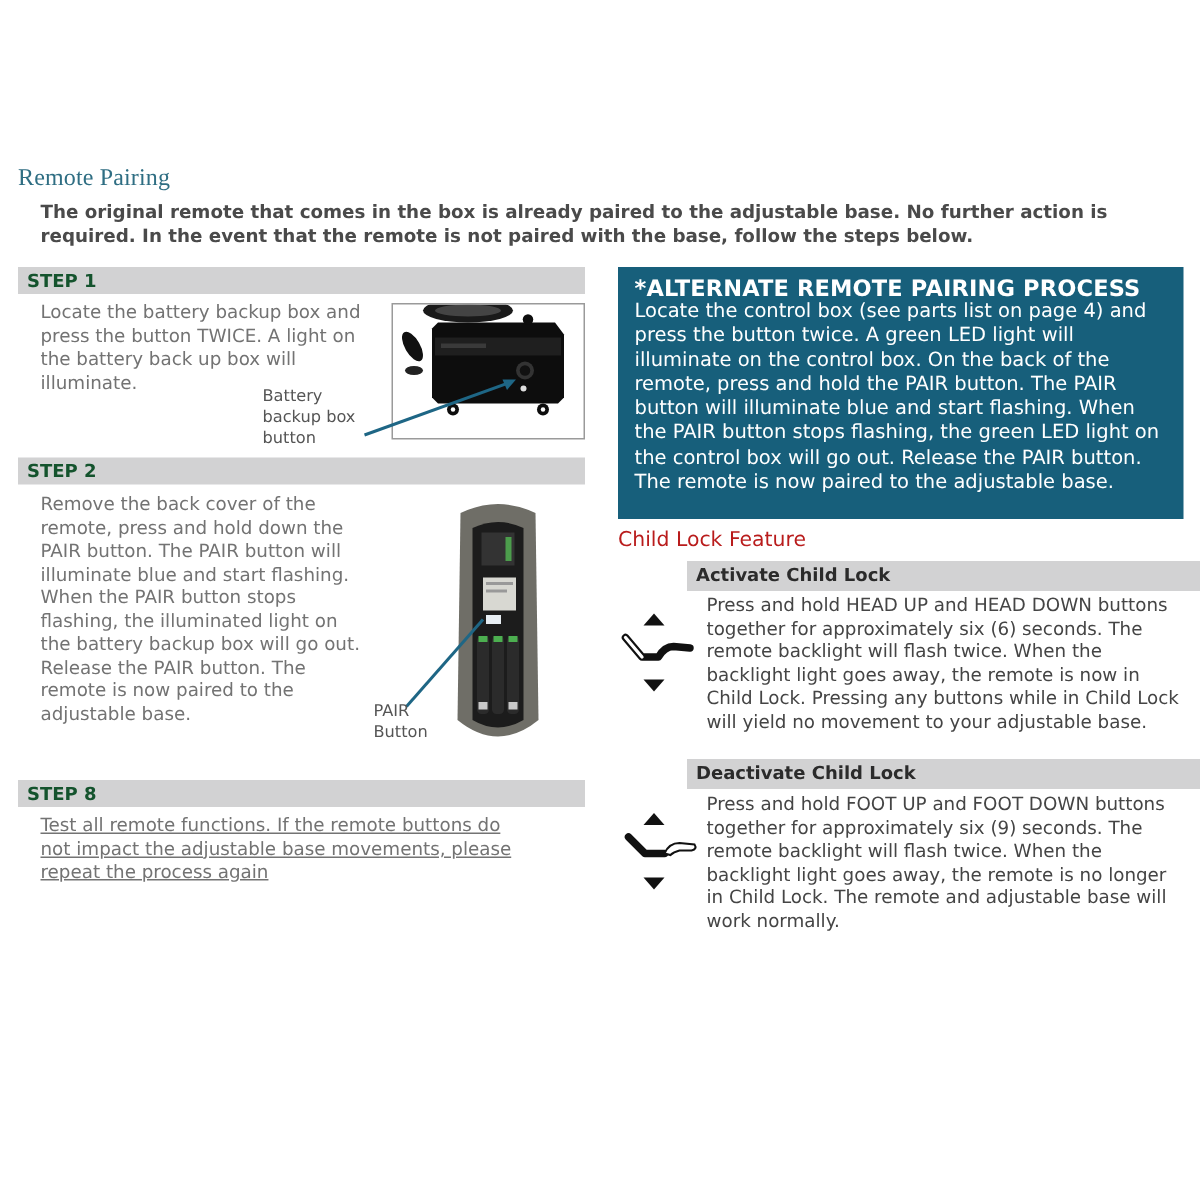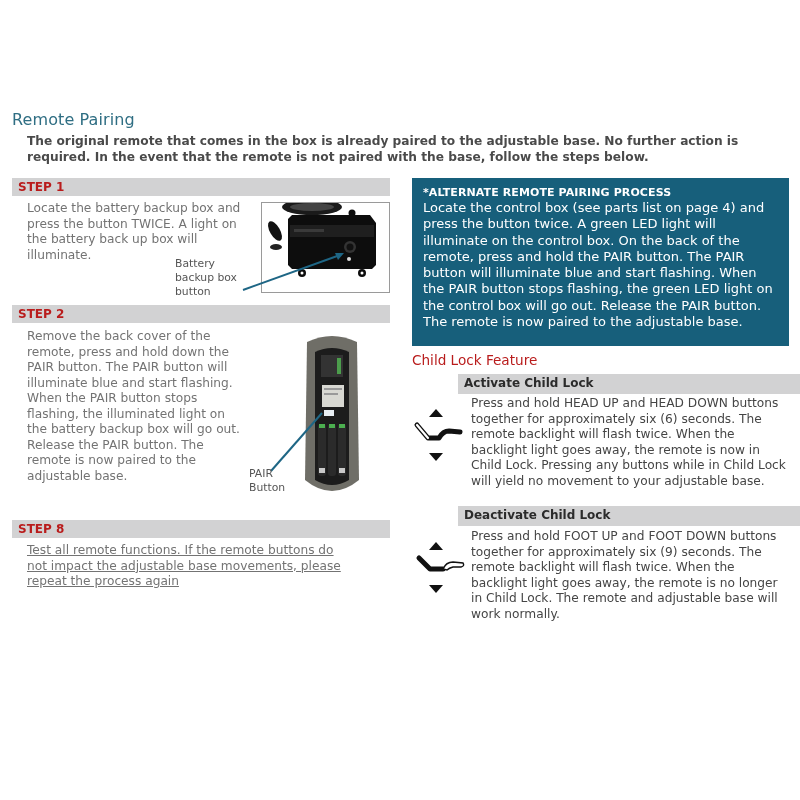--- a/index.html
+++ b/index.html
@@ -1,30 +1,30 @@
 <!DOCTYPE html>
 <html><head>
 <meta charset="utf-8">
 <style>
   * { box-sizing: border-box; margin: 0; padding: 0; }
   html, body { width: 800px; height: 800px; background: #ffffff; overflow: hidden; }
   body { font-family: "DejaVu Sans", sans-serif; color: #3a3a3a; position: relative; }
 
-  .page-title { position: absolute; left: 12px; top: 110px; font-size: 16px; color: #2f6e83; font-weight: normal; letter-spacing: 0.1px; }
+  .page-title { position: absolute; left: 12px; top: 110px; font-size: 16px; color: #2f6e83; font-weight: normal; letter-spacing: 0.1px; font-family: Liberation Serif, serif; }
   .intro { position: absolute; left: 27px; top: 133px; width: 770px; font-size: 12.2px; line-height: 16px; color: #4a4a4a; font-weight: bold; }
 
-  .step-header { position: absolute; left: 12px; width: 378px; height: 18px; background: #d2d2d3; font-weight: bold; font-size: 12px; color: #b91c1c; padding-left: 6px; line-height: 18px; }
+  .step-header { position: absolute; left: 12px; width: 378px; height: 18px; background: #d2d2d3; font-weight: bold; font-size: 12px; color: #14532d; padding-left: 6px; line-height: 18px; }
   .body-text { position: absolute; font-size: 12.2px; line-height: 15.5px; color: #737373; }
 
   .caption { position: absolute; font-size: 10.8px; line-height: 14px; color: #555; }
 
   .photo-frame { position: absolute; border: 1px solid #9a9a9a; background: #fff; overflow: hidden; }
 
   .alt-box { position: absolute; left: 412px; top: 178px; width: 377px; height: 168px; background: #175f7b; color: #ffffff; padding: 7px 11px; }
-  .alt-title { font-weight: bold; font-size: 11px; line-height: 15px; letter-spacing: 0.1px; }
+  .alt-title { font-weight: bold; font-size: 15px; line-height: 15px; letter-spacing: 0.1px; }
   .alt-body { font-size: 13px; line-height: 16.3px; }
 
   .section-title { position: absolute; left: 412px; top: 352px; font-size: 13.6px; color: #b91c1c; }
   .sub-header { position: absolute; left: 412px; width: 377px; height: 20px; background: #d2d2d3; font-weight: bold; font-size: 12px; color: #2b2b2b; padding-left: 6px; line-height: 18px; margin-left: 46px; }
   .cl-text { position: absolute; left: 471px; width: 320px; font-size: 12.2px; line-height: 15.6px; color: #454545; }
   .bed-icon { position: absolute; }
 </style>
 </head>
 <body>
 

